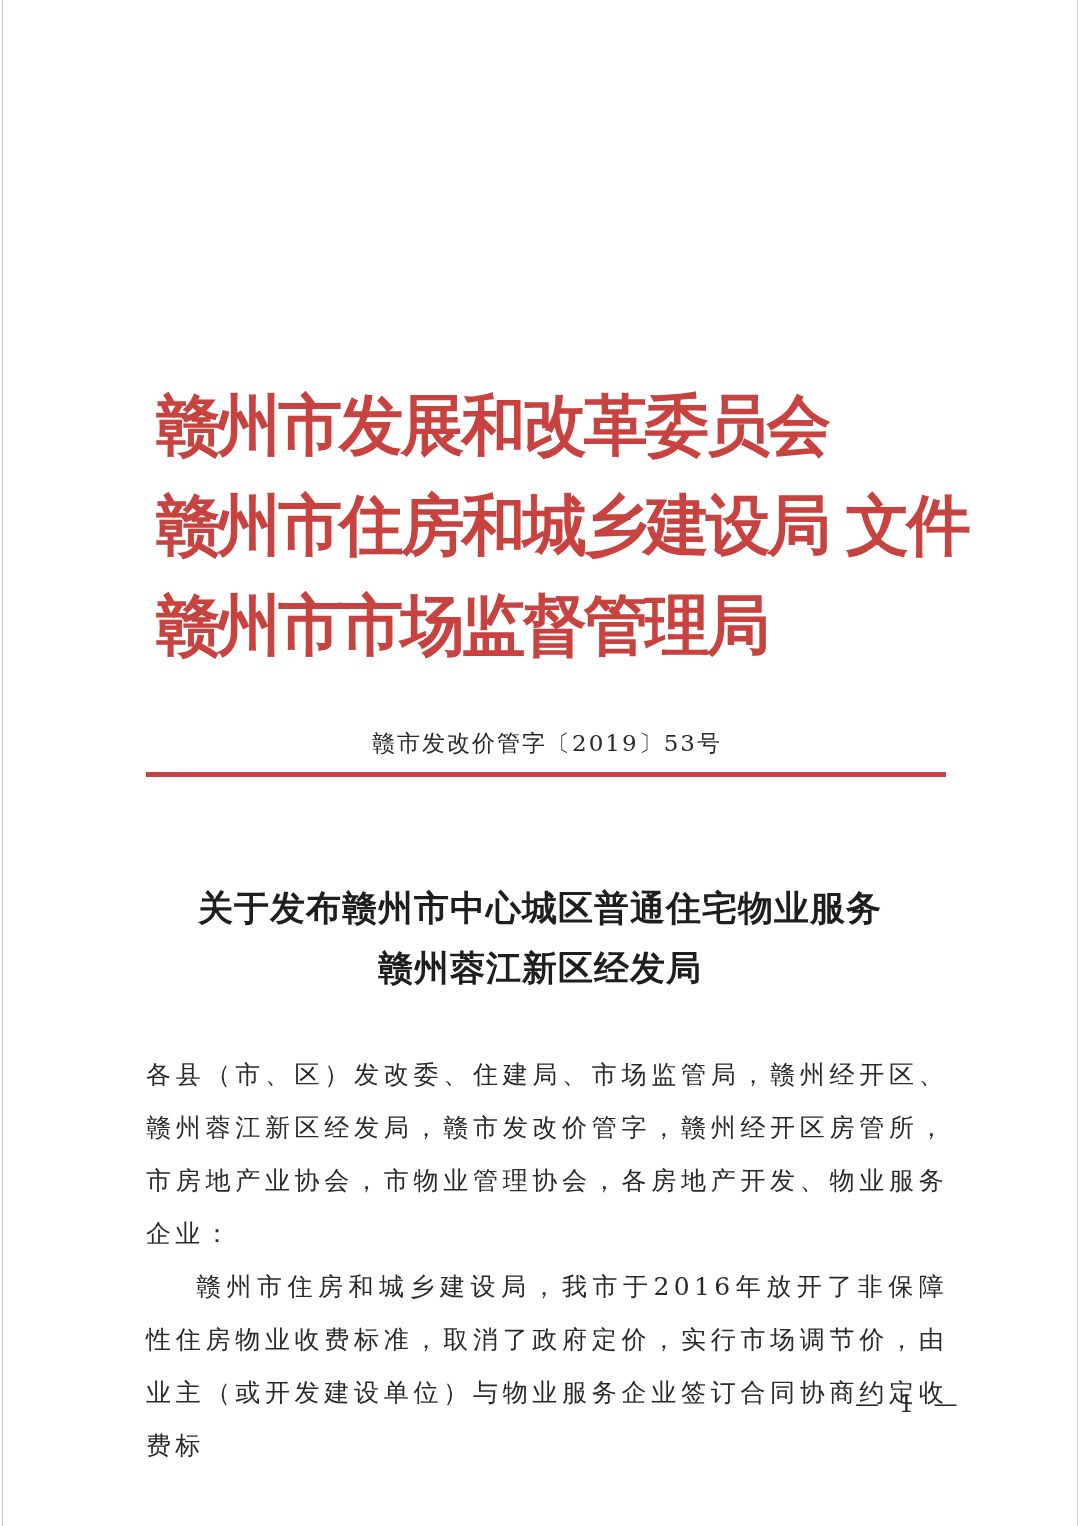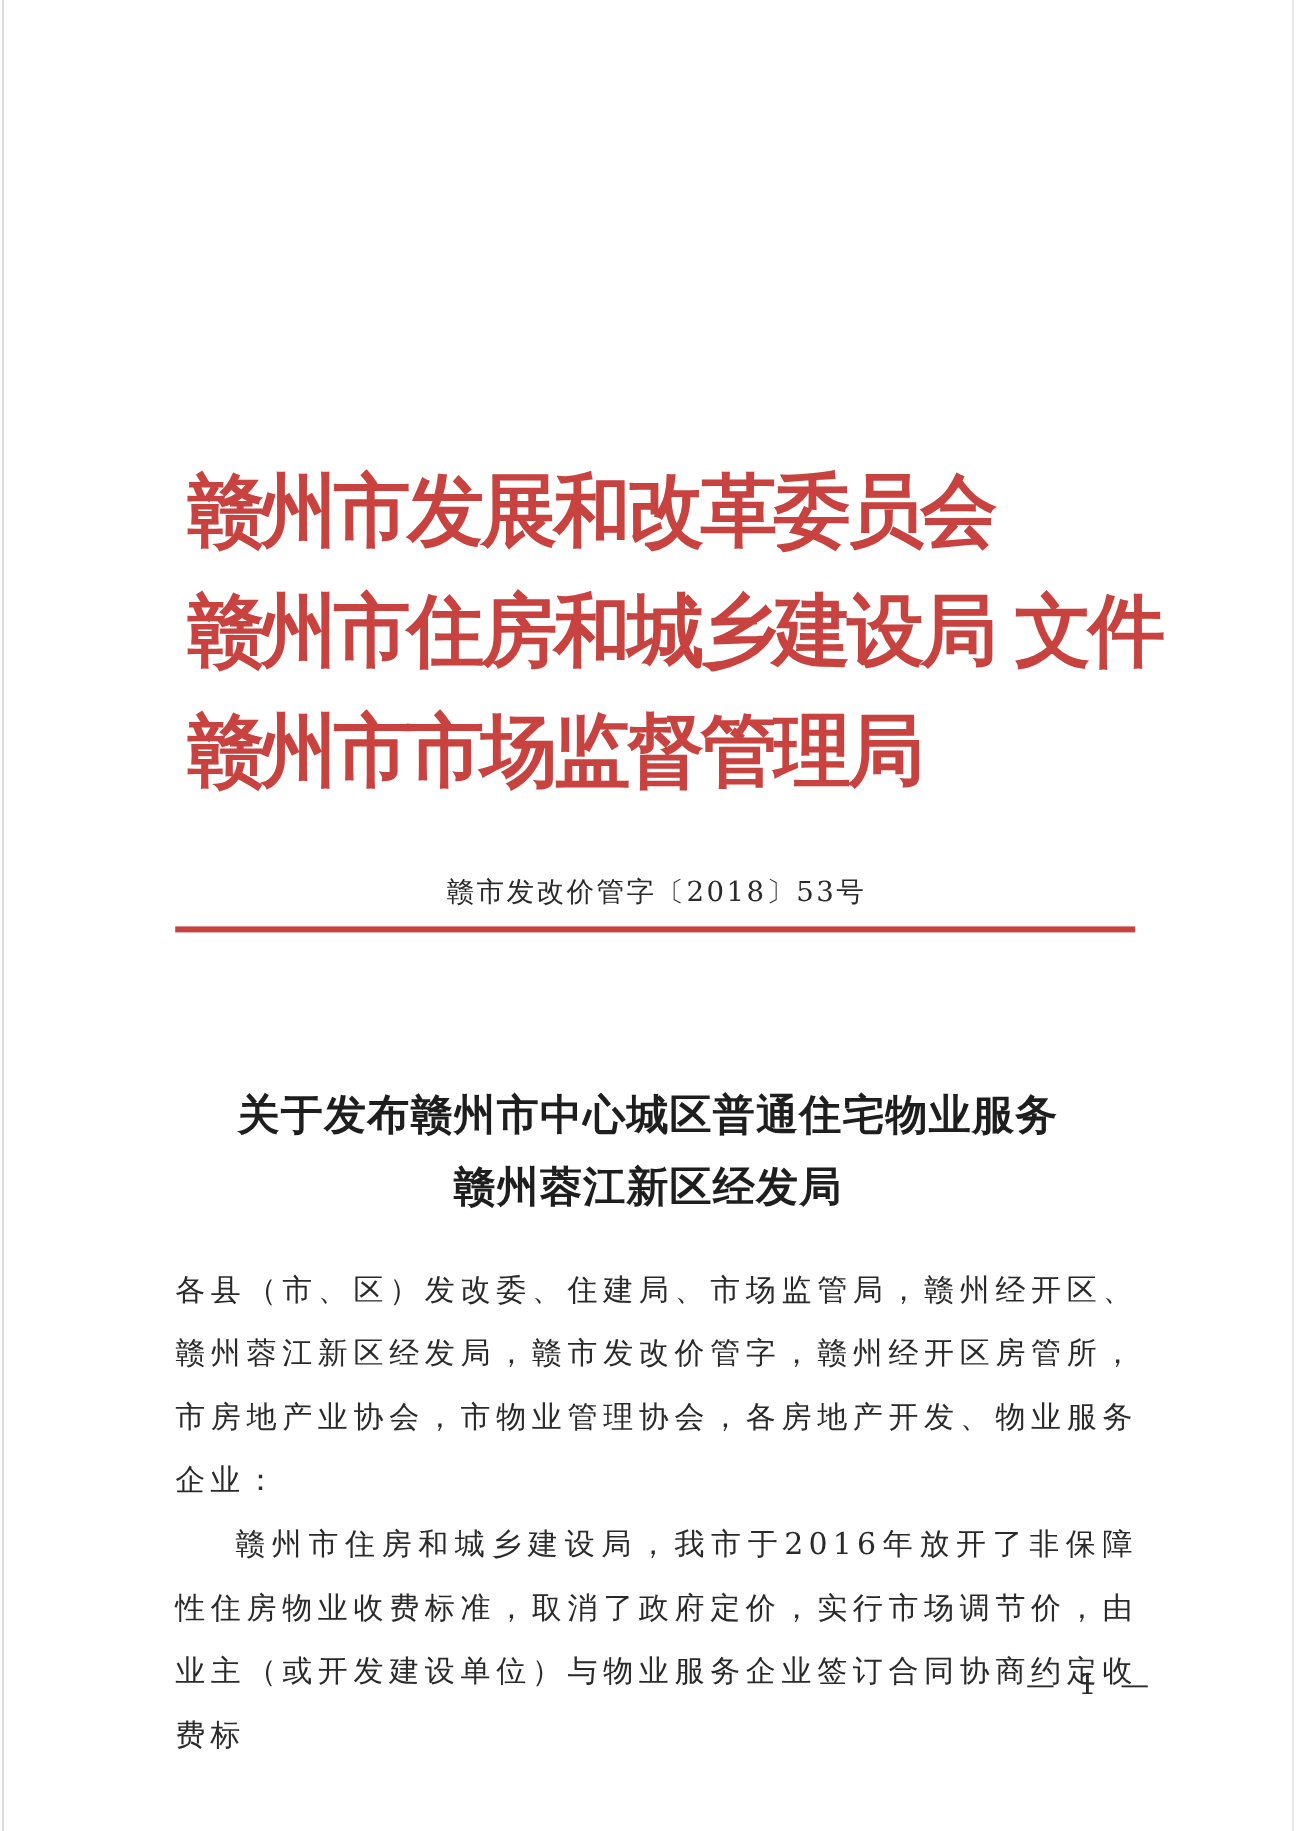--- a/index.html
+++ b/index.html
@@ -66,21 +66,21 @@
       left: 146px;
       top: 772px;
       width: 800px;
       height: 5px;
       background: #c8423f;
     }
     .title {
       position: absolute;
       left: 0;
       width: 1080px;
-      top: 900px;
+      top: 878px;
       text-align: center;
       font-weight: bold;
       color: #1e1e1e;
       font-size: 35px;
       line-height: 60px;
       letter-spacing: 1px;
     }
     .body-text {
       position: absolute;
       left: 146px;
@@ -119,21 +119,21 @@
       <span>赣州市发展和改革委员会</span>
     </div>
     <div class="line">
       <span>赣州市住房和城乡建设局</span><span class="suffix">文件</span>
     </div>
     <div class="line">
       <span>赣州市市场监督管理局</span>
     </div>
   </div>
 
-  <div class="doc-number">赣市发改价管字〔2018〕53号</div>
+  <div class="doc-number">赣市发改价管字〔2019〕53号</div>
 
   <div class="red-rule"></div>
 
   <div class="title">
     <div>关于发布赣州市中心城区普通住宅物业服务</div>
     <div>赣州蓉江新区经发局</div>
   </div>
 
   <div class="body-text">
     <p>各县（市、区）发改委、住建局、市场监管局，赣州经开区、赣州蓉江新区经发局，赣市发改价管字，赣州经开区房管所，市房地产业协会，市物业管理协会，各房地产开发、物业服务企业：</p>

